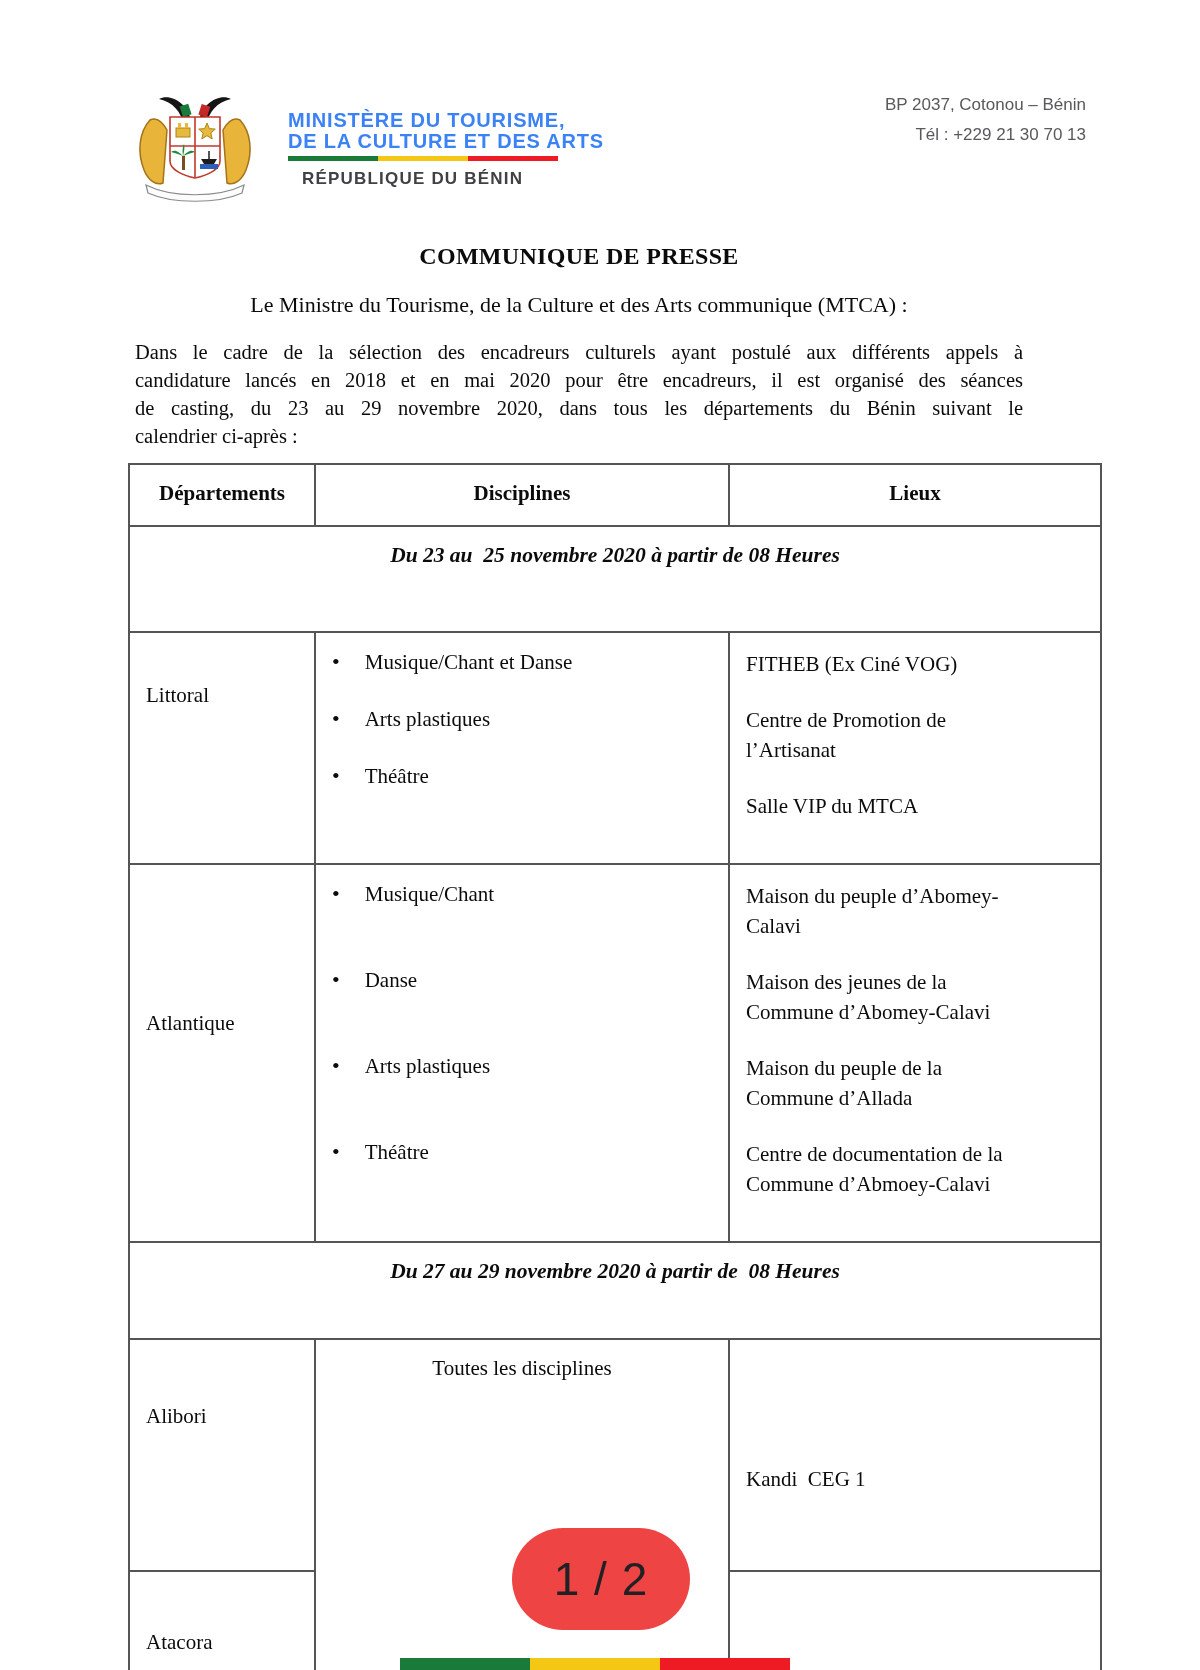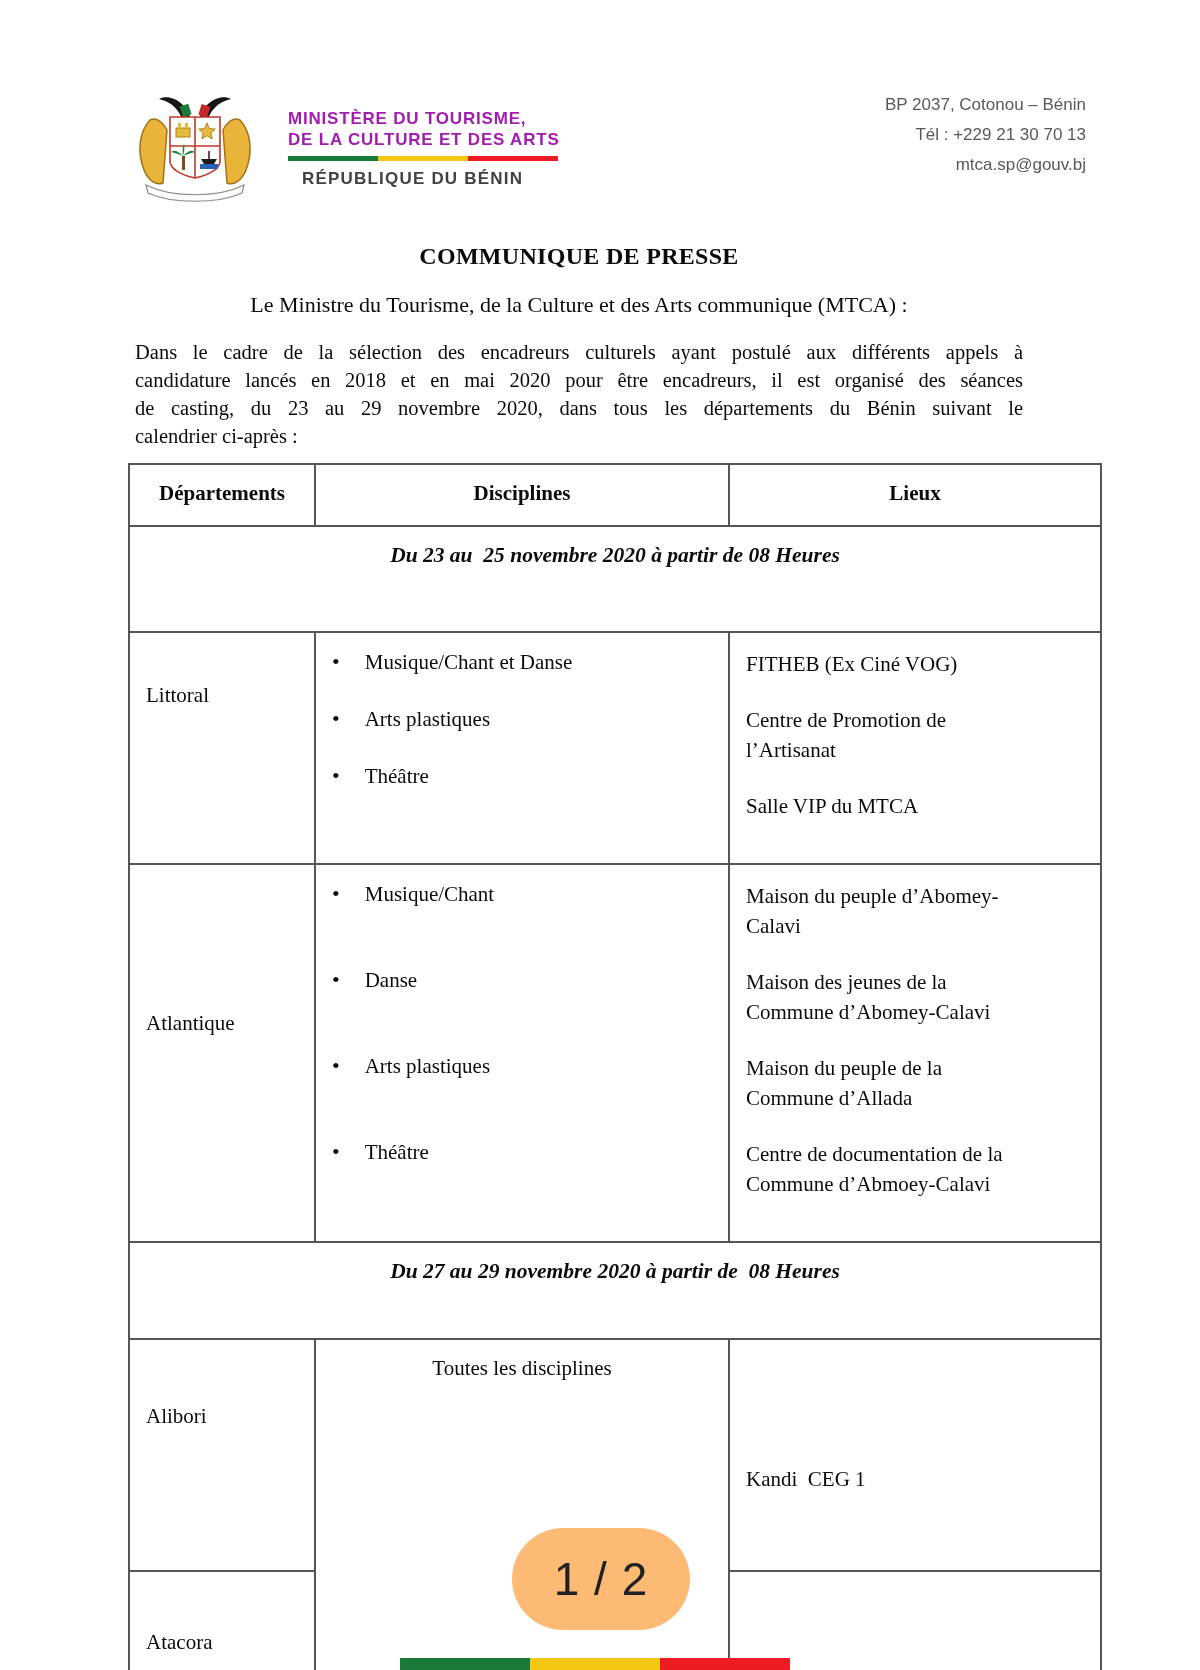--- a/index.html
+++ b/index.html
@@ -11,21 +11,21 @@
     background:#ffffff;
     overflow:hidden;
     font-family:"Liberation Serif", serif;
     color:#0b0b0b;
   }
   
   .crest{position:absolute;left:132px;top:90px;width:126px;height:114px;}
   .ministry-line{
     position:absolute;left:288px;
     font-family:"Liberation Sans", sans-serif;
-    font-size:17px;font-weight:600;letter-spacing:.8px;color:#a21caf;white-space:nowrap;
+    font-size:20px;font-weight:600;letter-spacing:.8px;color:#3b82f6;white-space:nowrap;
   }
   .min1{top:109px;}
   .min2{top:130px;}
   .flag-divider{position:absolute;left:288px;top:156px;width:270px;height:5px;display:flex;}
   .flag-divider span{flex:1;height:100%;}
   .republic{
     position:absolute;left:288px;top:169px;
     font-family:"Liberation Sans", sans-serif;
     font-size:17px;font-weight:600;letter-spacing:1.2px;color:#414042;white-space:nowrap;margin-left:14px;
   }
@@ -86,21 +86,21 @@
   td.lieux-atlantique .lieu{margin-bottom:26px;}
   td.lieu-single{padding-left:14px;white-space:pre-wrap;line-height:30px;}
   .pl-alibori{padding-top:48px;}
   .pl-atacora{padding-top:42px;}
   td.merged{
     text-align:center;padding-top:142px;vertical-align:top;
   }
   
   .page-pill{
     position:absolute;left:512px;top:1528px;width:178px;height:102px;
-    background:#fdba74;border-radius:51px;
+    background:#ef4444;border-radius:51px;
     display:flex;align-items:center;justify-content:center;
     font-family:"Liberation Sans", sans-serif;
     font-size:46px;color:#202124;letter-spacing:1px;
   }
   .footer-flag{
     position:absolute;left:400px;top:1658px;width:390px;height:12px;display:flex;
   }
   .footer-flag span{flex:1;height:100%;}
   .fg{background:#1a7a3a;}
   .fy{background:#f3c713;}
@@ -150,21 +150,20 @@
     <span class="fg"></span>
     <span class="fy"></span>
     <span class="fr"></span>
   </div>
 
   <div class="republic">RÉPUBLIQUE DU BÉNIN</div>
 
   <div class="address">
     <div>BP 2037, Cotonou – Bénin</div>
     <div>Tél : +229 21 30 70 13</div>
-    <div>mtca.sp@gouv.bj</div>
   </div>
 
   <div class="doc-title">COMMUNIQUE DE PRESSE</div>
   <div class="doc-subtitle">Le Ministre du Tourisme, de la Culture et des Arts communique (MTCA) :</div>
 
   <div class="intro">
     <div class="just">Dans le cadre de la sélection des encadreurs culturels ayant postulé aux différents appels à</div>
     <div class="just">candidature lancés en 2018 et en mai 2020 pour être encadreurs, il est organisé des séances</div>
     <div class="just">de casting, du 23 au 29 novembre 2020, dans tous les départements du Bénin suivant le</div>
     <div>calendrier ci-après :</div>

